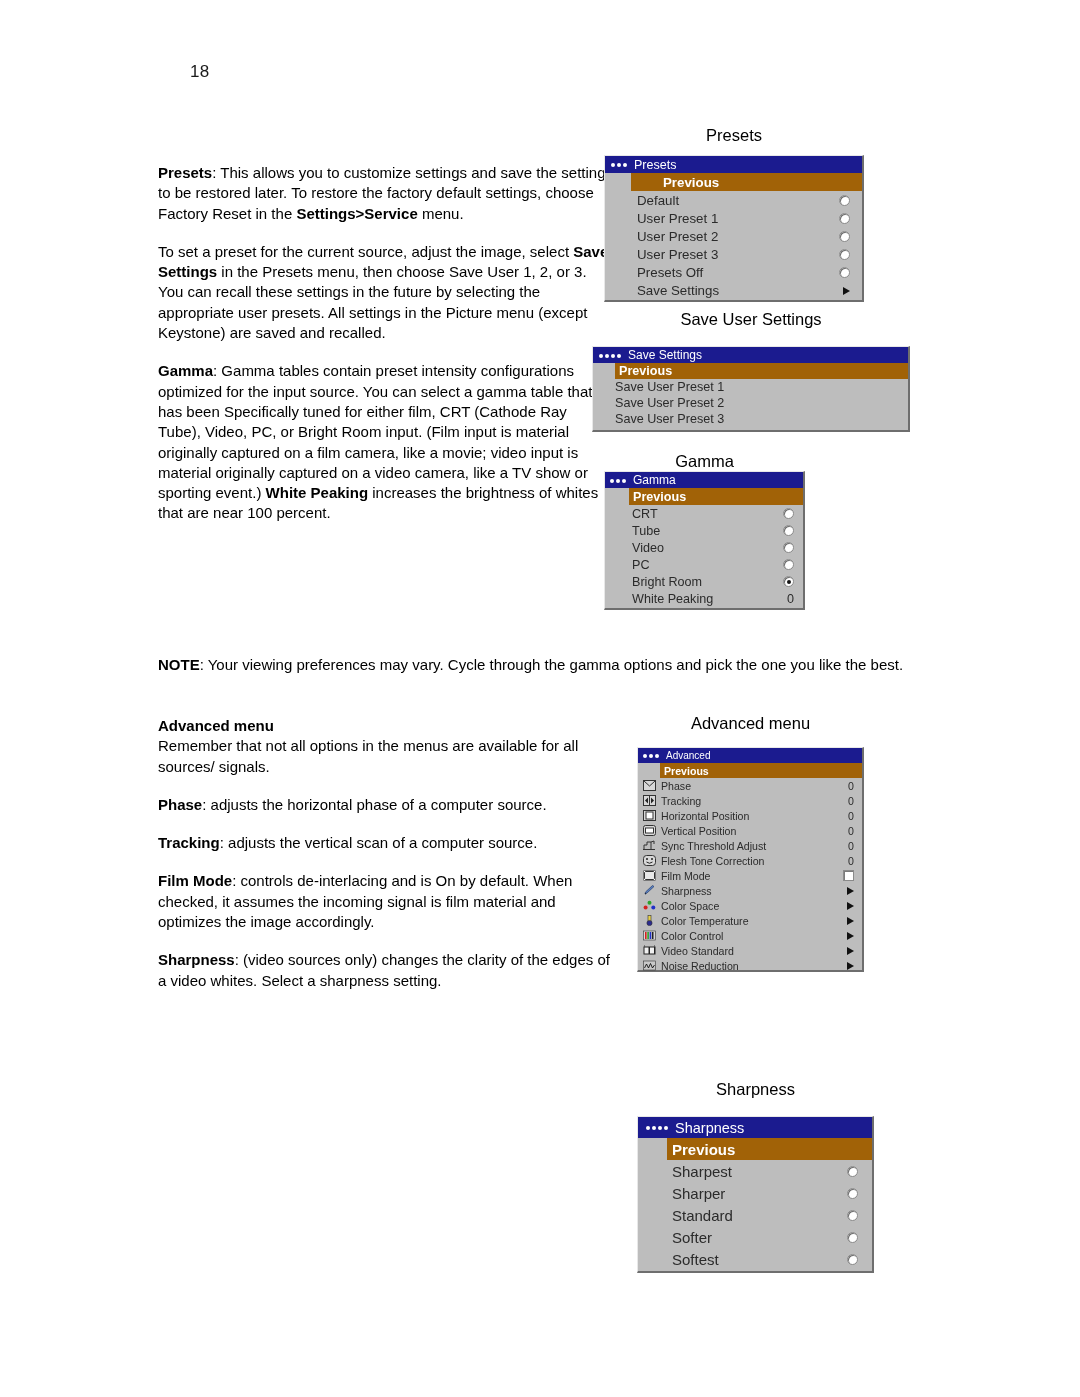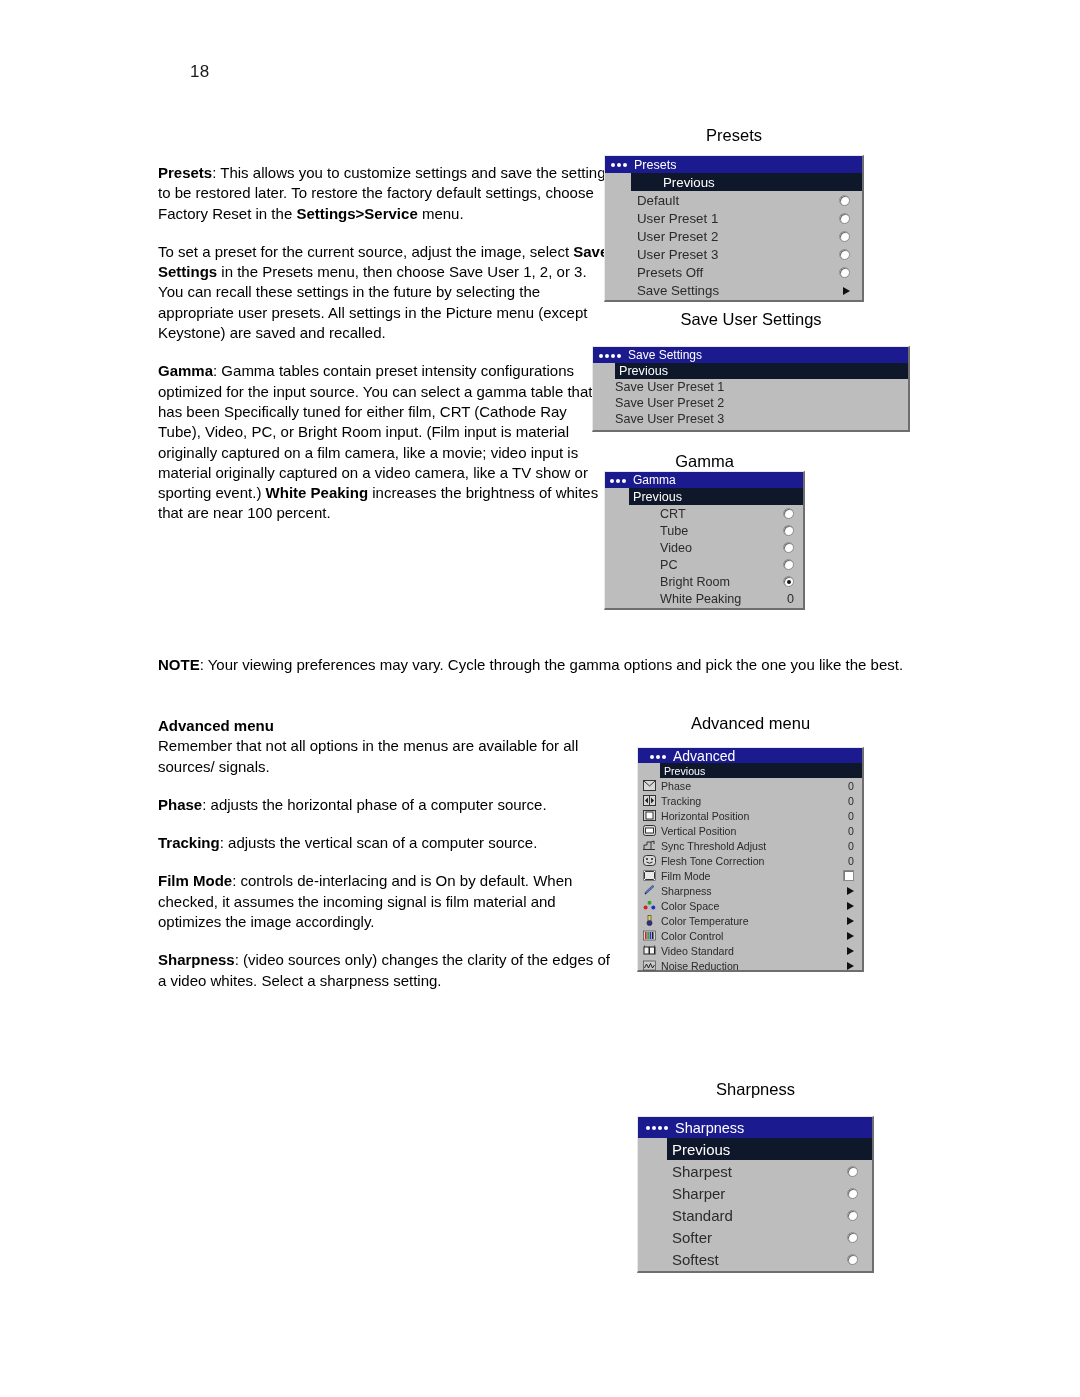--- a/index.html
+++ b/index.html
@@ -74,21 +74,21 @@
   }
   .osd-row{
     display:flex;align-items:center;
     color:#2b2b2b;
     box-sizing:border-box;
     position:relative;
   }
   .osd-row .lbl{flex:1;white-space:nowrap;overflow:hidden;}
   .osd-row .val{margin-left:auto;}
   .osd-row.prev{
-    background:#0f172a;color:#ffffff;
+    background:#a16207;color:#ffffff;font-weight:bold;
   }
   
   .radio{
     width:11px;height:11px;border-radius:50%;
     background:#ffffff;
     border:1px solid #8a8a8a;
     box-shadow: inset 1px 1px 0 #6f6f6f, inset -1px -1px 0 #ffffff;
     box-sizing:border-box;
     position:relative;
     display:inline-block;
@@ -123,25 +123,25 @@
   #menu-presets .osd-row{height:18px;font-size:13.3px;padding:0 12px 0 32px;}
   #menu-presets .osd-row.prev{padding-left:32px;margin-left:26px;width:calc(100% - 26px);}
 
   #menu-save{left:592px;top:346px;width:318px;height:86px;}
   #menu-save .osd-title{height:16px;padding:0 6px;font-size:12px;}
   #menu-save .osd-row{height:16px;font-size:12.6px;padding:0 10px 0 22px;}
   #menu-save .osd-row.prev{margin-left:22px;width:calc(100% - 22px);padding-left:4px;}
 
   #menu-gamma{left:604px;top:471px;width:201px;height:139px;}
   #menu-gamma .osd-title{height:16px;padding:0 5px;font-size:12px;}
-  #menu-gamma .osd-row{height:17px;font-size:12.6px;padding:0 9px 0 27px;margin-left:28px;}
+  #menu-gamma .osd-row{height:17px;font-size:12.6px;padding:0 9px 0 27px;}
   #menu-gamma .osd-row.prev{margin-left:24px;width:calc(100% - 24px);padding-left:4px;}
 
   #menu-advanced{left:637px;top:747px;width:227px;height:225px;}
-  #menu-advanced .osd-title{height:15px;padding:0 12px;font-size:14px;text-align:right;}
+  #menu-advanced .osd-title{height:15px;padding:0 5px;font-size:10px;text-align:right;}
   #menu-advanced .osd-row{height:15px;font-size:10.6px;padding:0 8px 0 4px;}
   #menu-advanced .osd-row.prev{margin-left:22px;width:calc(100% - 22px);padding-left:4px;}
   #menu-advanced .ico{
     width:15px;height:13px;margin-right:4px;flex:0 0 15px;
     display:inline-flex;align-items:center;justify-content:center;
   }
 
   #menu-sharpness{left:637px;top:1116px;width:237px;height:157px;}
   #menu-sharpness .osd-title{height:21px;padding:0 8px;font-size:14.5px;}
   #menu-sharpness .osd-row{height:22px;font-size:15px;padding:0 14px 0 34px;}

